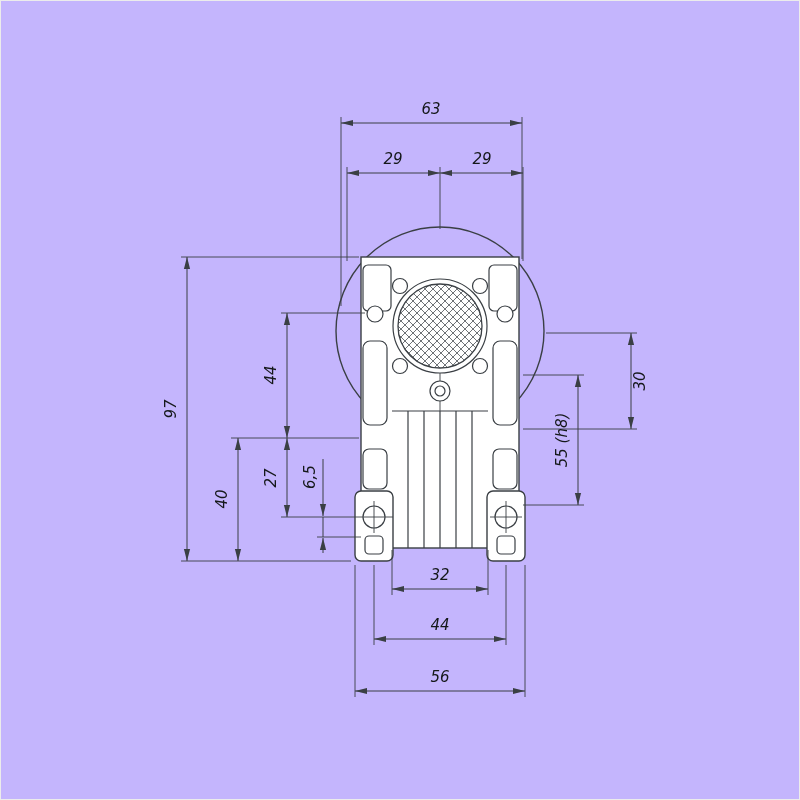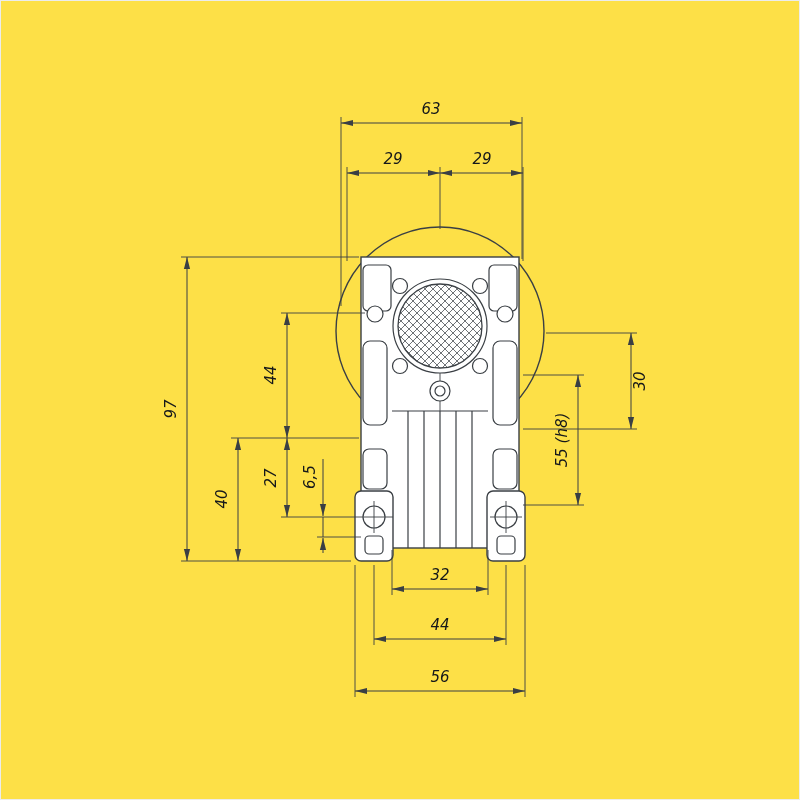--- a/index.html
+++ b/index.html
@@ -1,17 +1,17 @@
 <!DOCTYPE html>
 <html><head>
 <meta charset="utf-8">
 <style>
   html,body{margin:0;padding:0;background:#ffffff;}
   .stage{
-    width:800px;height:800px;background:#fde047;
+    width:800px;height:800px;background:#c4b5fd;
     border:1px solid #ececec;box-sizing:border-box;
     font-family:"DejaVu Sans",sans-serif;
   }
   svg{display:block;}
   .obj  {fill:none;   stroke:#3a3f44;stroke-width:1.4;}
   .objf {fill:#ffffff;stroke:#3a3f44;stroke-width:1.4;}
   .det  {fill:#ffffff;stroke:#3a3f44;stroke-width:1.2;}
   .detn {fill:none;   stroke:#3a3f44;stroke-width:1.2;}
   .thin {fill:none;   stroke:#3a3f44;stroke-width:0.9;}
   .dim  {fill:none;   stroke:#3a3f44;stroke-width:1;}

